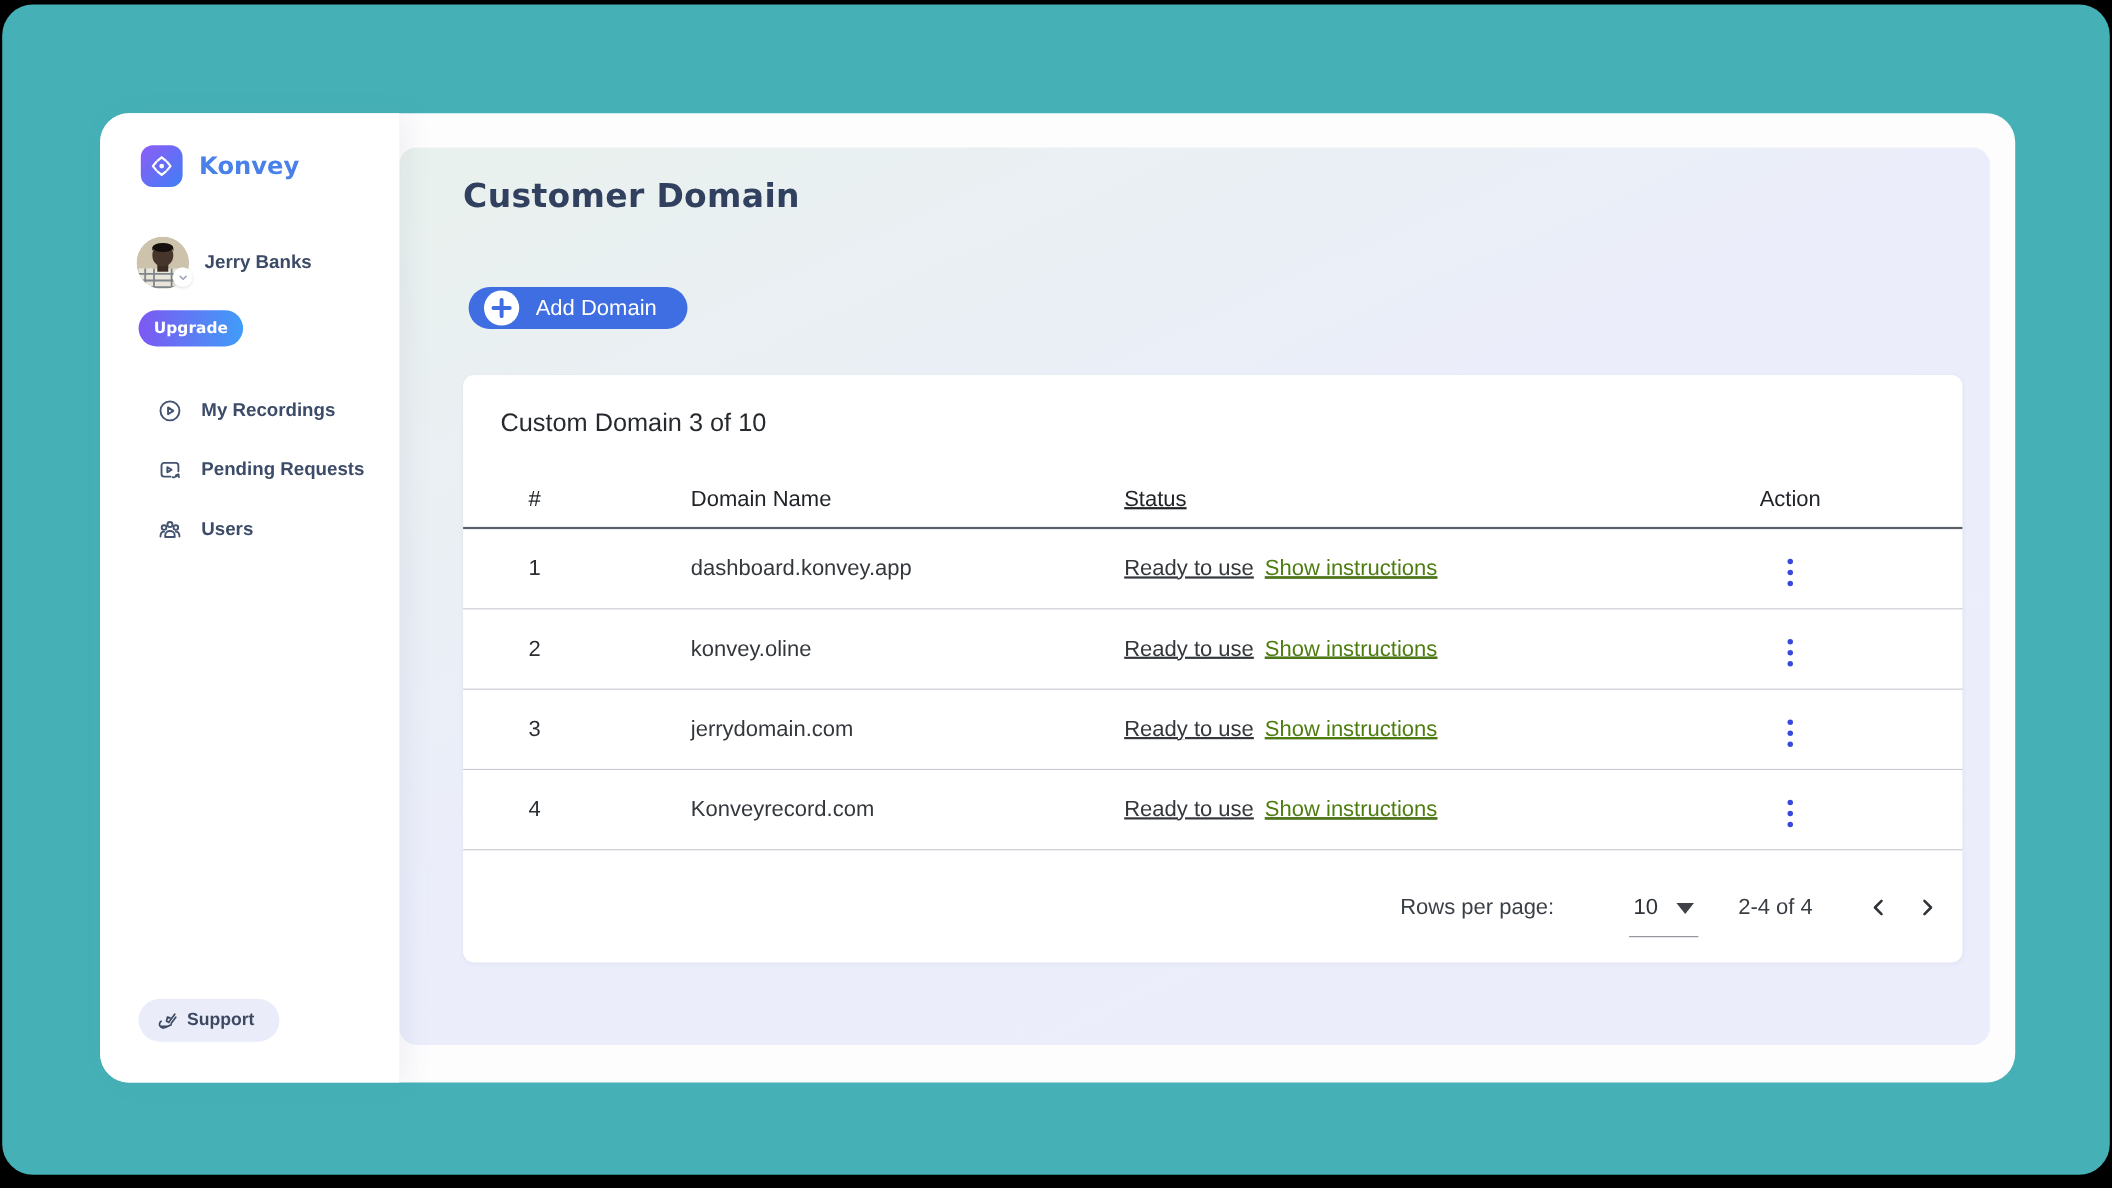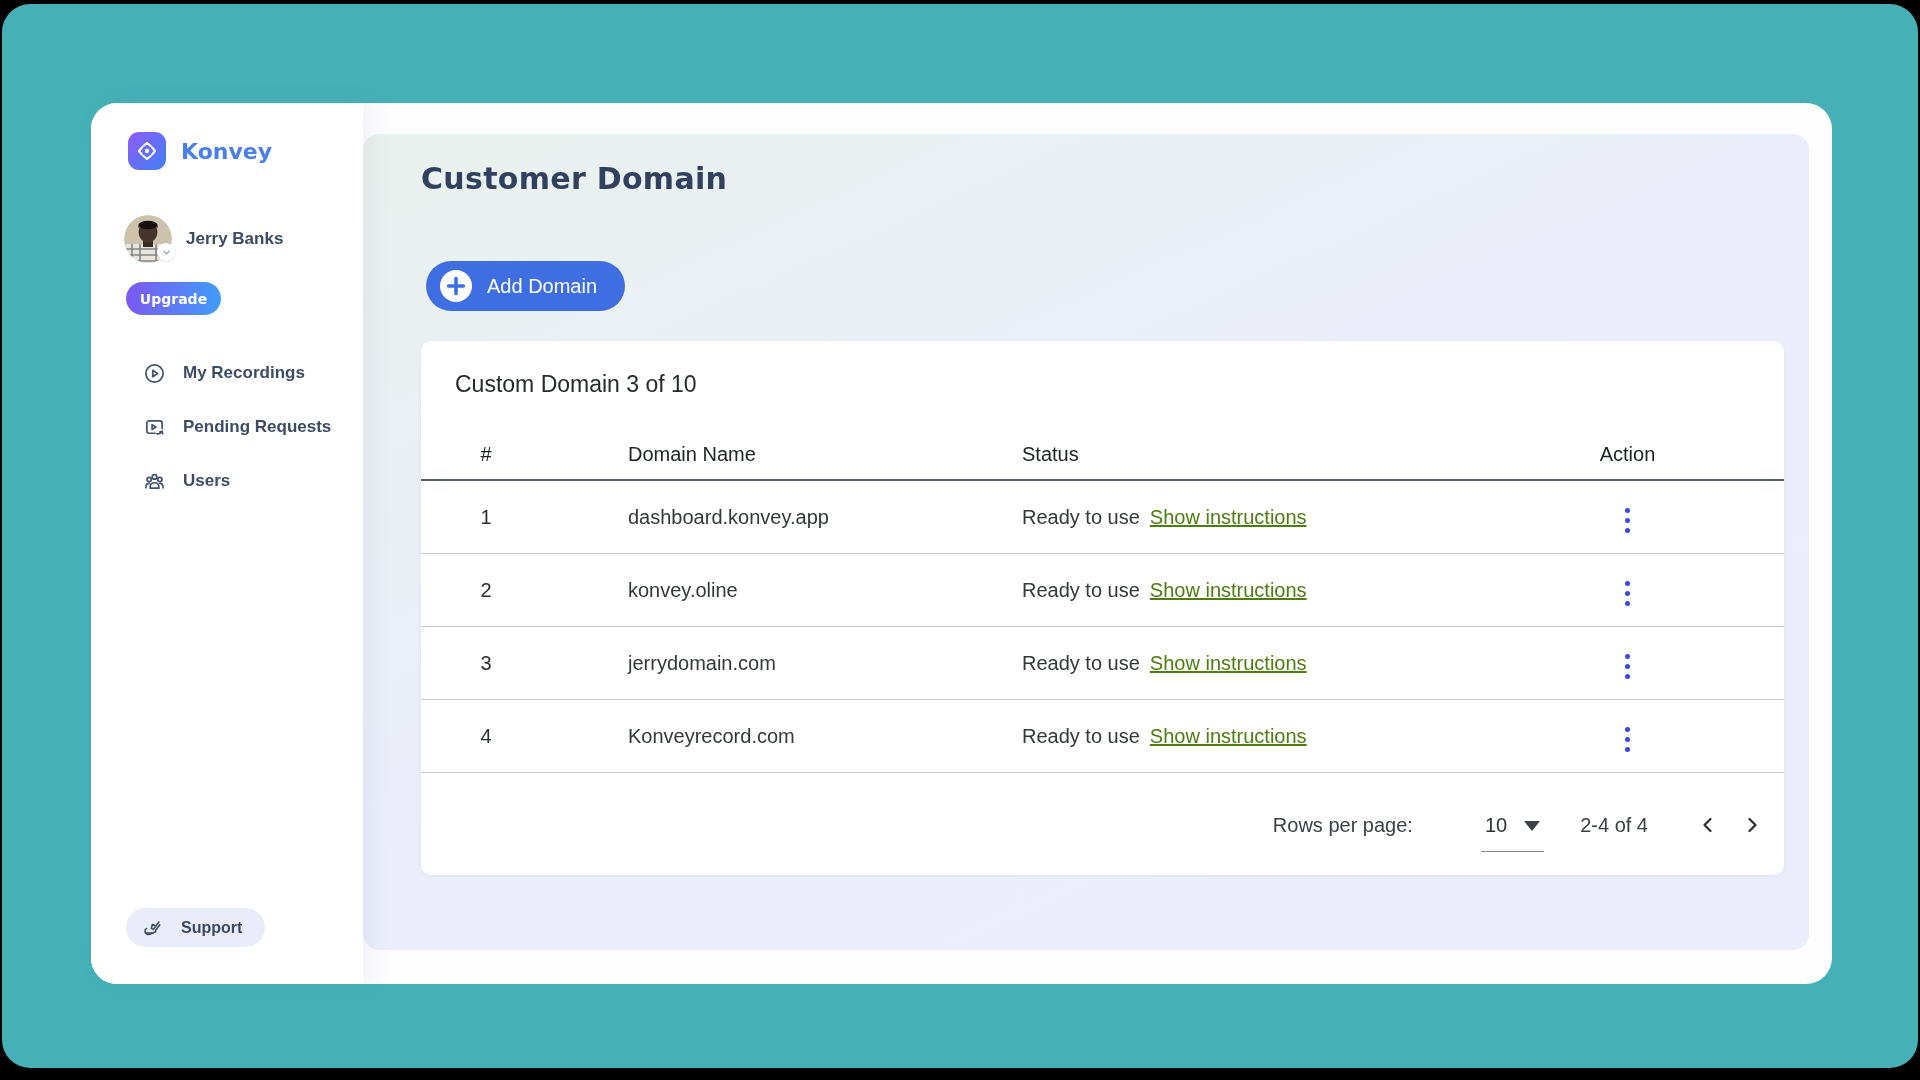--- a/index.html
+++ b/index.html
@@ -35,44 +35,44 @@
                  color:#fff; font-size:14px; font-weight:700; cursor:pointer;
                  font-family:"DejaVu Sans",sans-serif; }
 
   .nav { position:absolute; left:0; top:243px; width:100%;padding-left:15px; }
   .nav-item { height:54px; display:flex; align-items:center; padding-left:37px; gap:17px;
               color:#3c4b68; font-size:17px; font-weight:600; cursor:pointer; }
   .nav-item svg { flex:0 0 auto; color:#44536f; }
 
   .support-btn { position:absolute; left:35px; bottom:37px; height:39px; border:none;
                  padding:0 23px 0 15px; border-radius:20px; background:#eaedf9;
-                 display:flex; align-items:center; gap:18px; color:#3c4961;
+                 display:flex; align-items:center; gap:7px; color:#3c4961;
                  font-size:16px; font-weight:600; cursor:pointer; }
 
   
   .main { position:absolute; left:272px; top:31px; right:23px; bottom:34px; border-radius:16px;
           background:linear-gradient(155deg,#e9f1ed 0%,#ebeefa 45%,#ecedfb 100%); }
 
   .page-title { position:absolute; left:58px; top:27px; font-family:"DejaVu Sans",sans-serif;
                 font-size:30px; font-weight:800; color:#31405e; letter-spacing:.3px; }
 
-  .add-btn { position:absolute; left:63px; top:127px; height:50px; border:none; border-radius:25px;
+  .add-btn { position:absolute; left:63px; top:127px; height:38px; border:none; border-radius:25px;
              background:#3f6ee2; color:#fff; display:flex; align-items:center; gap:14px;
              padding:0 28px 0 13px; font-size:20px; cursor:pointer;
              font-family:"Liberation Sans",sans-serif; }
 
   
   .table-card { position:absolute; left:58px; top:207px; width:1363px; height:534px;
                 background:#fff; border-radius:10px; box-shadow:0 1px 4px rgba(130,140,170,.10); }
   .card-title { position:absolute; left:34px; top:30px; font-size:23px; color:#26292e; }
 
   .grid-row { display:grid; grid-template-columns:130px 430px 490px 1fr; align-items:center; }
   .col-num { text-align:center; }
   .col-domain { padding-left:77px; }
-  .col-status { padding-left:41px; }
+  .col-status { padding-left:41px;text-decoration:underline; }
   .col-action { text-align:center; }
 
   .thead { position:absolute; left:0; right:0; top:88px; height:52px;
            border-bottom:2px solid #5a6068; font-size:20px; color:#202429; font-weight:500; }
   .tbody { position:absolute; left:0; right:0; top:140px; }
   .trow { height:73px; border-bottom:1px solid #c6c9cf; font-size:20px; color:#34373c; }
   .trow .col-num { color:#2a2d32; }
   .status-cell { display:flex; align-items:baseline; gap:10px; }
   .row-link { color:#4d7c0f; text-decoration:underline; cursor:pointer; }
 

